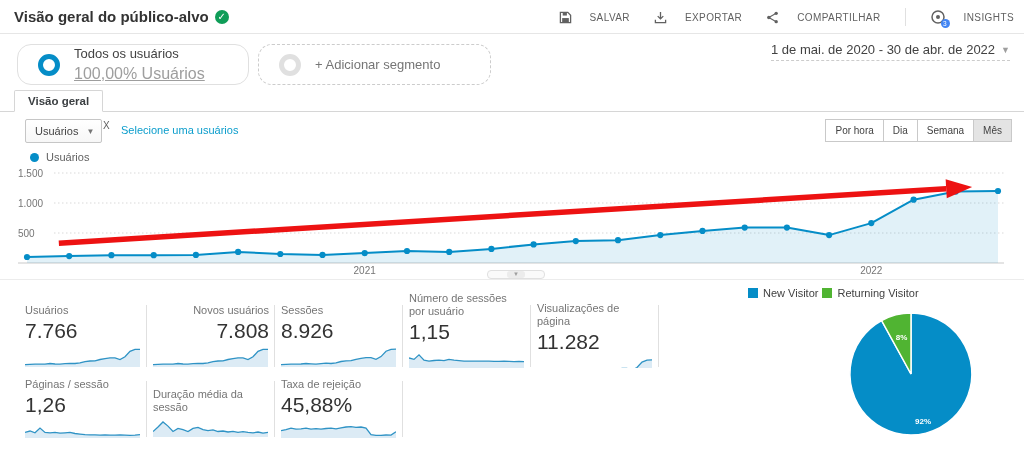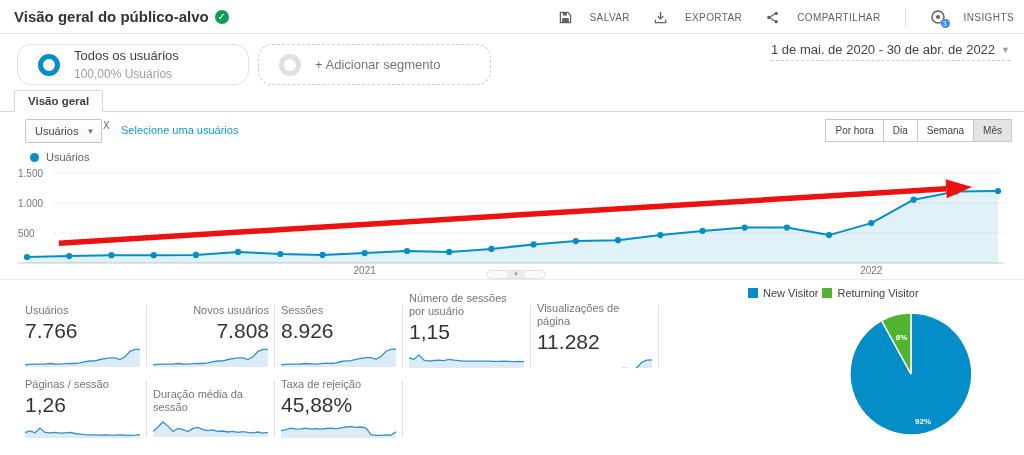--- a/index.html
+++ b/index.html
@@ -33,21 +33,21 @@
 
   
   .seg-chip { position:absolute; top:44px; height:41px; border-radius:14px; background:#fff;
     display:flex; align-items:center; cursor:pointer; }
   #seg-all { left:17px; width:232px; border:1px solid #e0e0e0; }
   #seg-add { left:258px; width:233px; border:1px dashed #ccc; }
   .seg-donut { width:22px; height:22px; border-radius:50%; margin:0 14px 0 20px; }
   .donut-blue { border:5px solid #058dc7; }
   .donut-gray { border:5px solid #e0e0e0; }
   .seg-title { font-size:13px; color:#424242; }
-  .seg-sub { font-size:12px; color:#9e9e9e; margin-top:4px; }
+  .seg-sub { font-size:16px; color:#9e9e9e; margin-top:4px;text-decoration:underline; }
   #seg-add .seg-title { color:#757575; }
 
   
   #tabbar-line { position:absolute; left:0; top:111px; width:1024px; border-top:1px solid #d6d6d6; }
   #tab-overview { position:absolute; left:14px; top:90px; height:22px; line-height:21px;
     padding:0 13px; background:#fff; border:1px solid #d6d6d6; border-bottom:1px solid #fff;
     font-size:11.5px; font-weight:bold; color:#3c4043; z-index:2; cursor:pointer;
     border-radius:2px 2px 0 0; }
 
   

